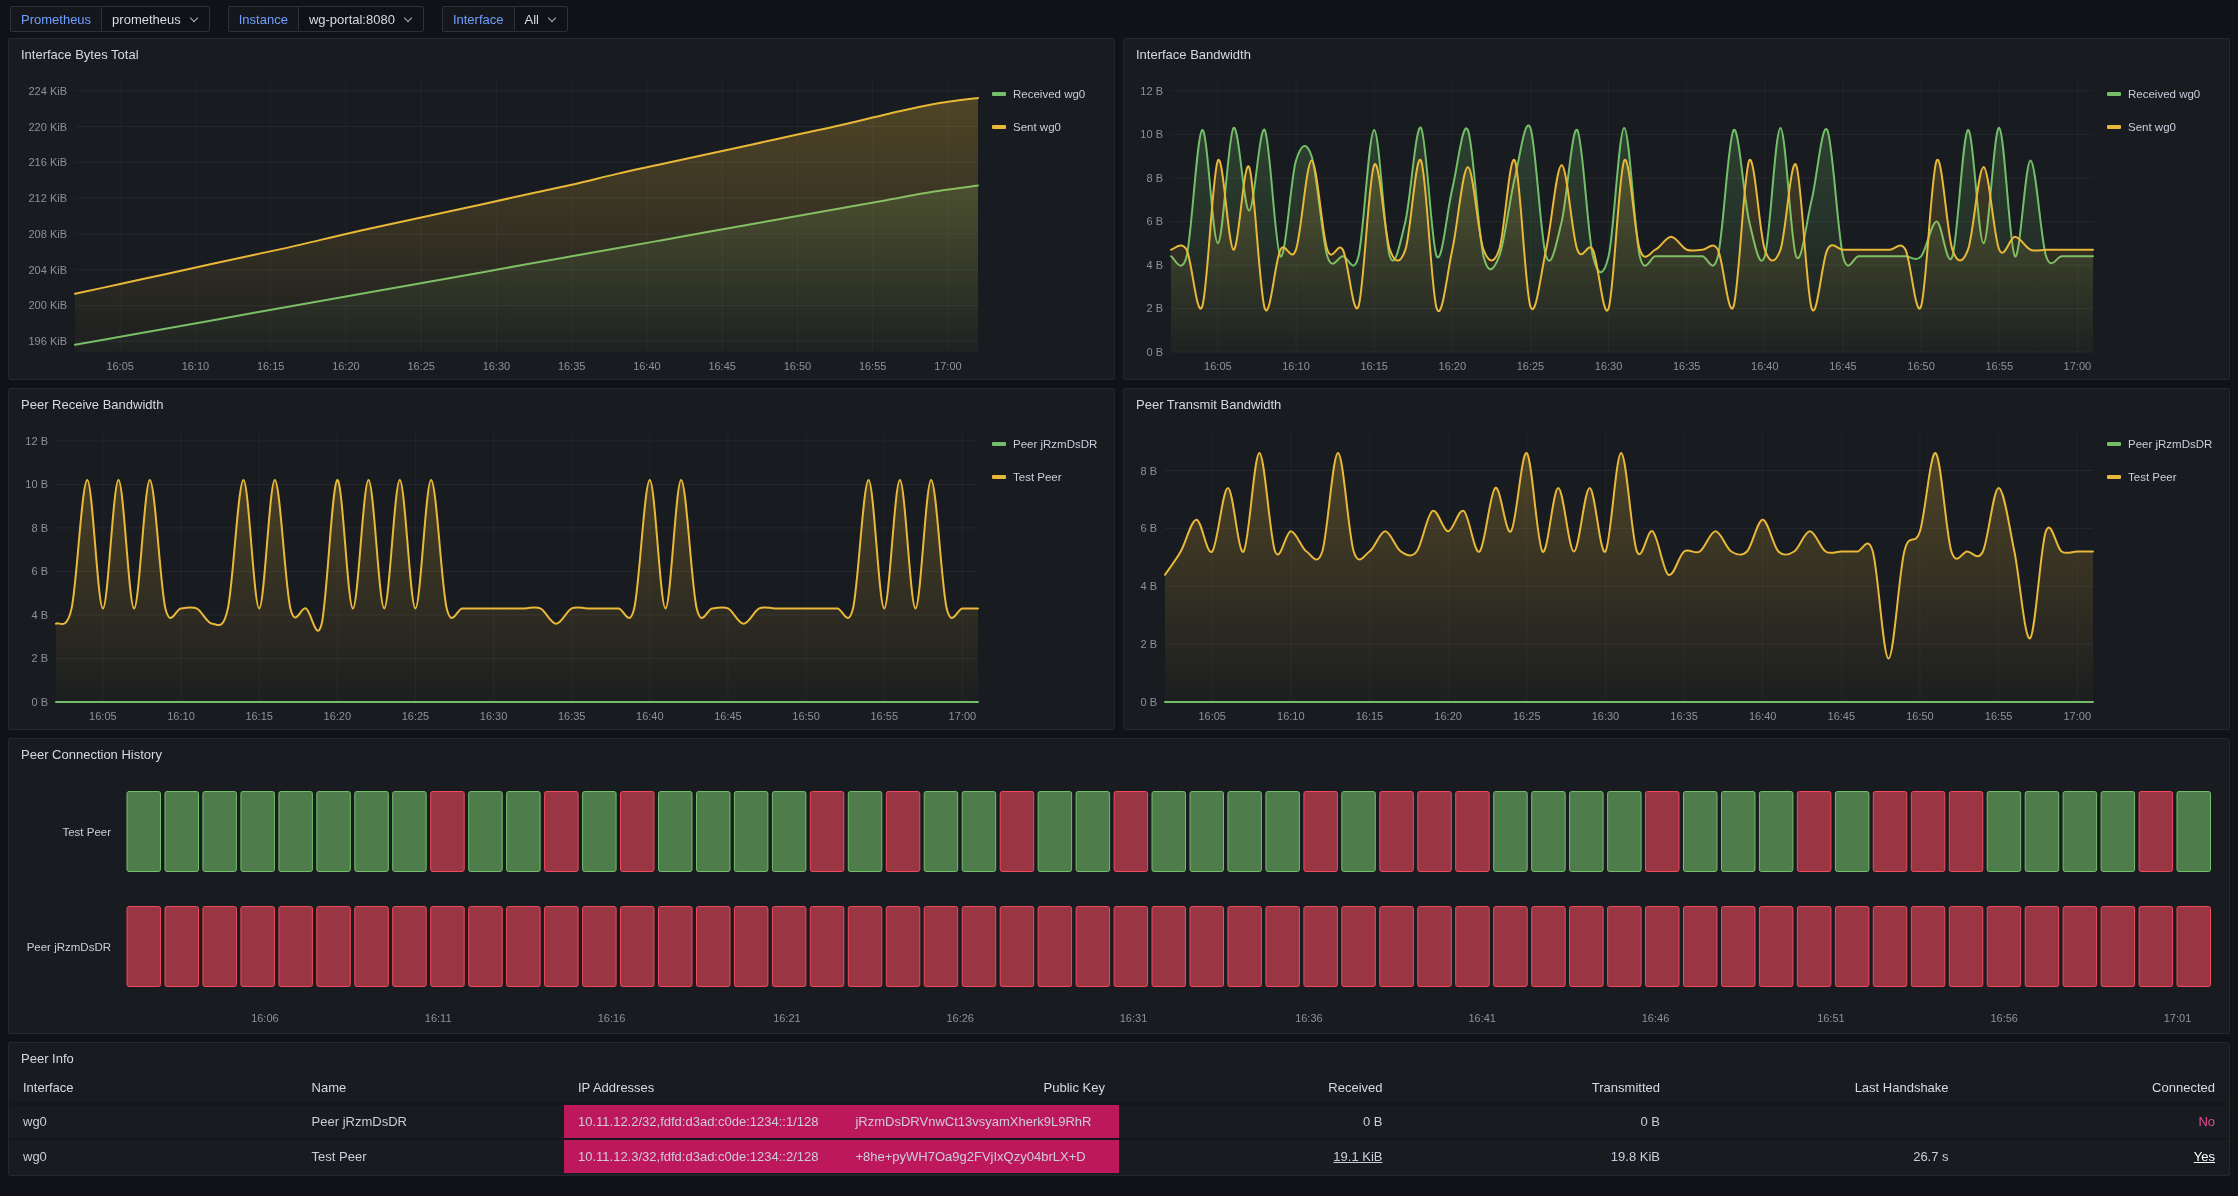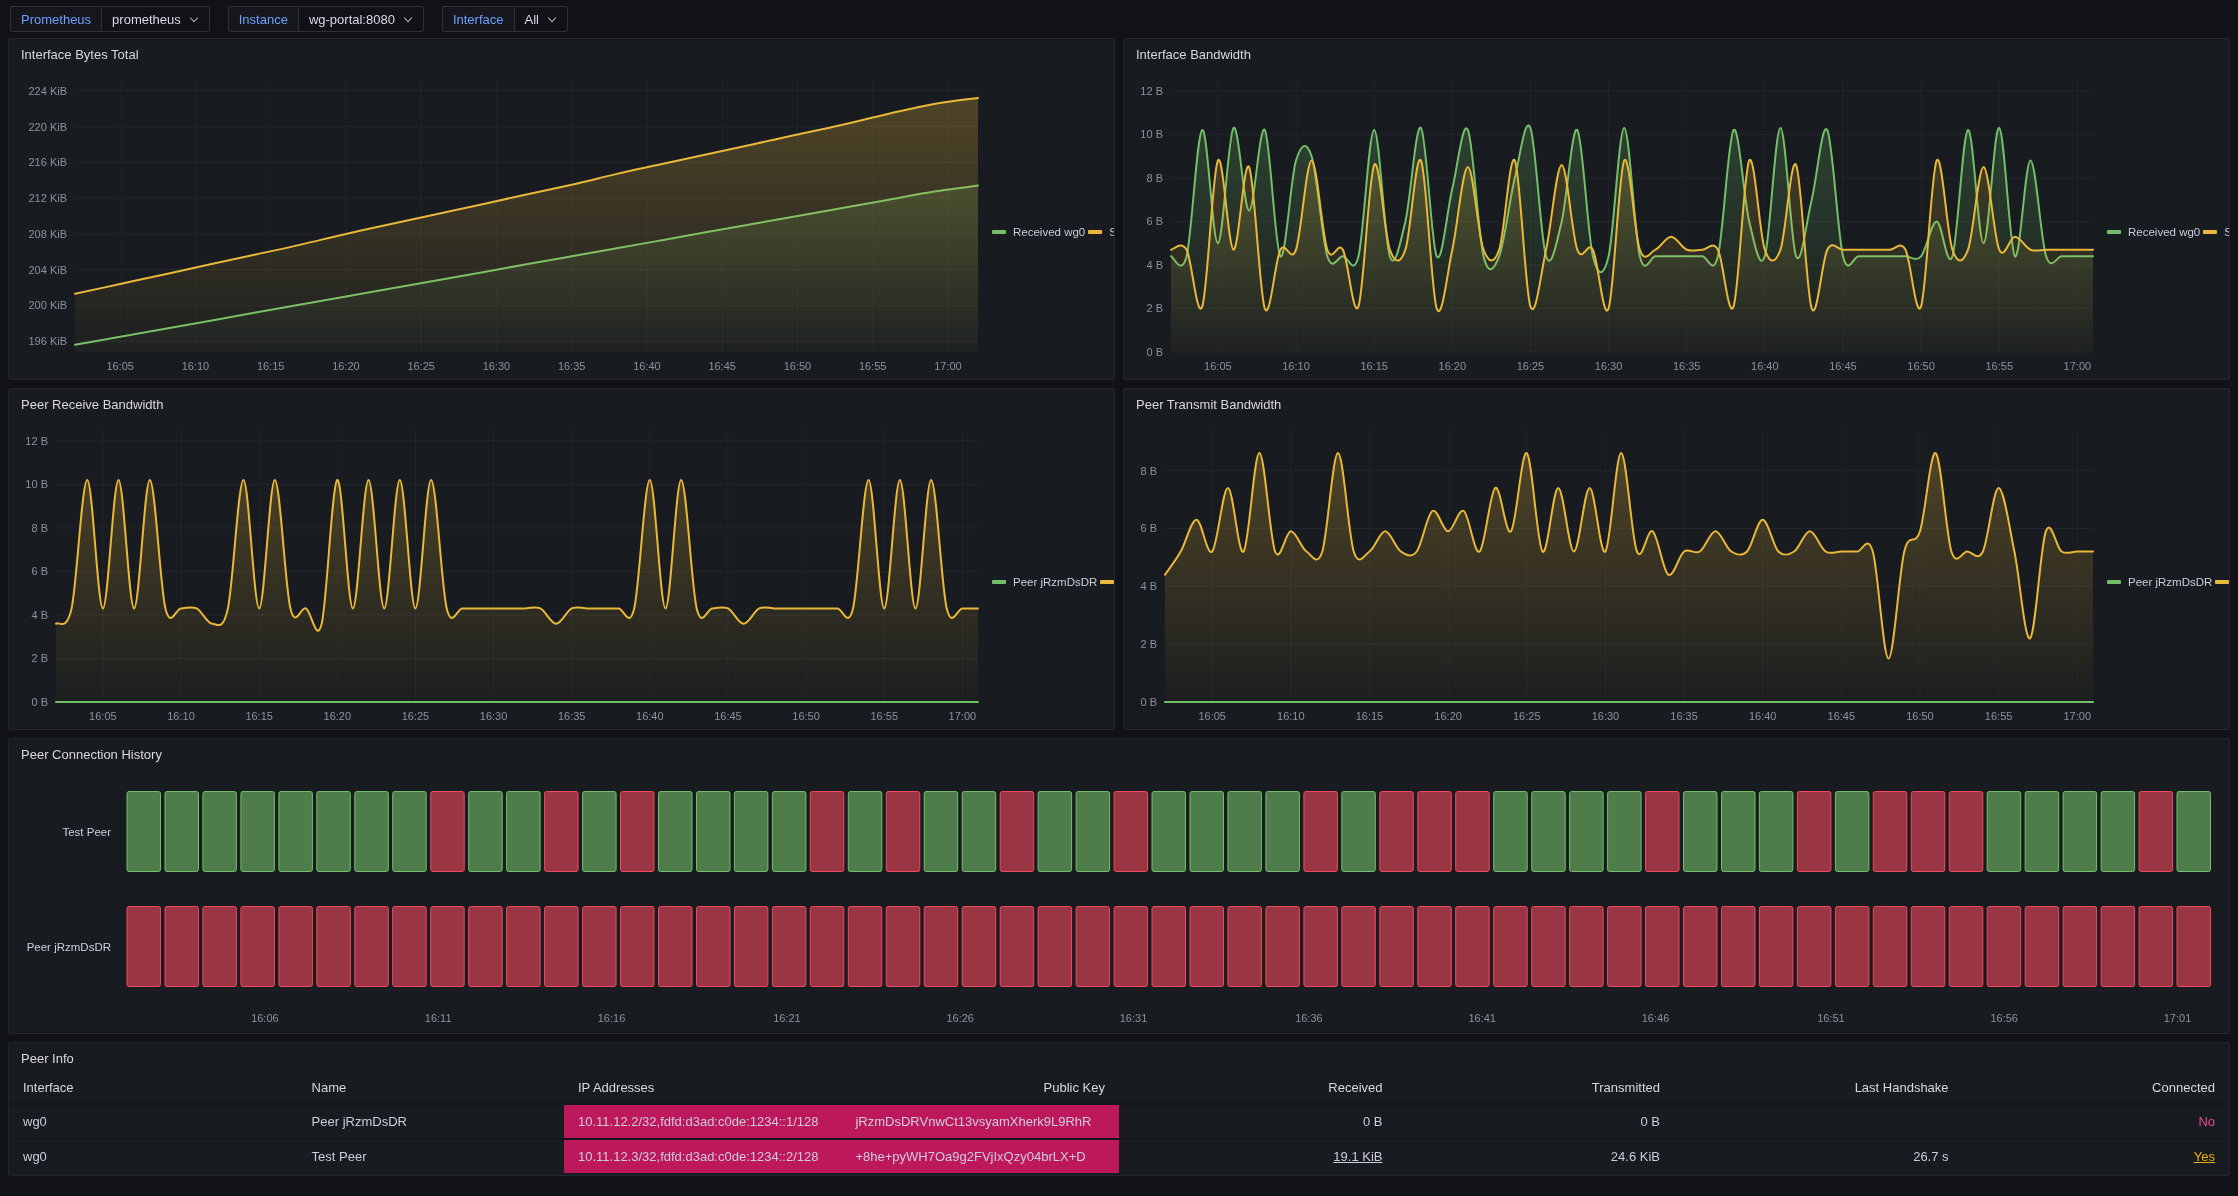--- a/index.html
+++ b/index.html
@@ -24,33 +24,33 @@
     grid-template-columns:1fr 1fr; grid-template-rows:342px 342px 296px 1fr; gap:8px; }
   .panel { background:#181b1f; border:1px solid #25272e; border-radius:2px;
     display:flex; flex-direction:column; min-height:0; overflow:hidden; }
   .panel.full { grid-column:1 / 3; }
   .panel-title { padding:7px 12px 5px; font-size:13px; line-height:17px; font-weight:500; color:#d8d9de; }
   .panel-body { flex:1; display:flex; min-height:0; padding:0 8px 3px 8px; }
   .chart { flex:1; min-width:0; min-height:0; }
   svg { display:block; font-family:inherit; }
 
   
-  .legend { width:122px; padding:20px 2px 0 8px; display:flex; flex-direction:row; gap:3px; }
+  .legend { width:122px; padding:20px 2px 0 8px; display:flex; flex-direction:column; gap:21px; }
   .legend-item { display:flex; align-items:center; gap:7px; font-size:11.5px; color:#ccccdc; cursor:pointer; white-space:nowrap; }
   .legend-swatch { width:14px; height:4px; border-radius:1px; flex:none; }
 
   
   .table-wrap { flex:1; overflow:hidden; }
   table.peer-table { width:100%; border-collapse:collapse; table-layout:fixed; font-size:13px; }
   .peer-table th { font-weight:500; color:#d8d9de; padding:8px 14px; white-space:nowrap;
     overflow:hidden; cursor:pointer; }
   .peer-table td { padding:9px 14px; white-space:nowrap; overflow:hidden; color:#ccccdc; }
   .peer-table tbody tr { border-top:2px solid #141619; }
   .peer-table td.boxed { background:#be185d; }
-  .peer-table td.status-yes { color:#eab308;text-decoration:underline; }
+  .peer-table td.status-yes { color:#ffffff;text-decoration:underline; }
   .peer-table td.status-no { color:#ec4899; }
 </style>
 </head>
 <body>
 
 <div class="topbar">
   <div class="var">
     <div class="var-label">Prometheus</div>
     <div class="var-value">
       <span>prometheus</span>
@@ -531,21 +531,21 @@
               <td style="text-align: right;">0 B</td>
               <td style="text-align: right;"></td>
               <td class="status-no" style="text-align: right;">No</td>
             </tr>
             <tr>
               <td style="text-align: left;">wg0</td>
               <td style="text-align: left;">Test Peer</td>
               <td class="boxed" style="text-align: left;">10.11.12.3/32,fdfd:d3ad:c0de:1234::2/128</td>
               <td class="boxed" style="text-align: left;">+8he+pyWH7Oa9g2FVjIxQzy04brLX+D</td>
               <td style="text-align: right; text-decoration: underline;">19.1 KiB</td>
-              <td style="text-align: right;">24.6 KiB</td>
+              <td style="text-align: right;">19.8 KiB</td>
               <td style="text-align: right;">26.7 s</td>
               <td class="status-yes" style="text-align: right;">Yes</td>
             </tr>
           </tbody>
       </table>
     </div>
   </div>
 
 </div>
 

